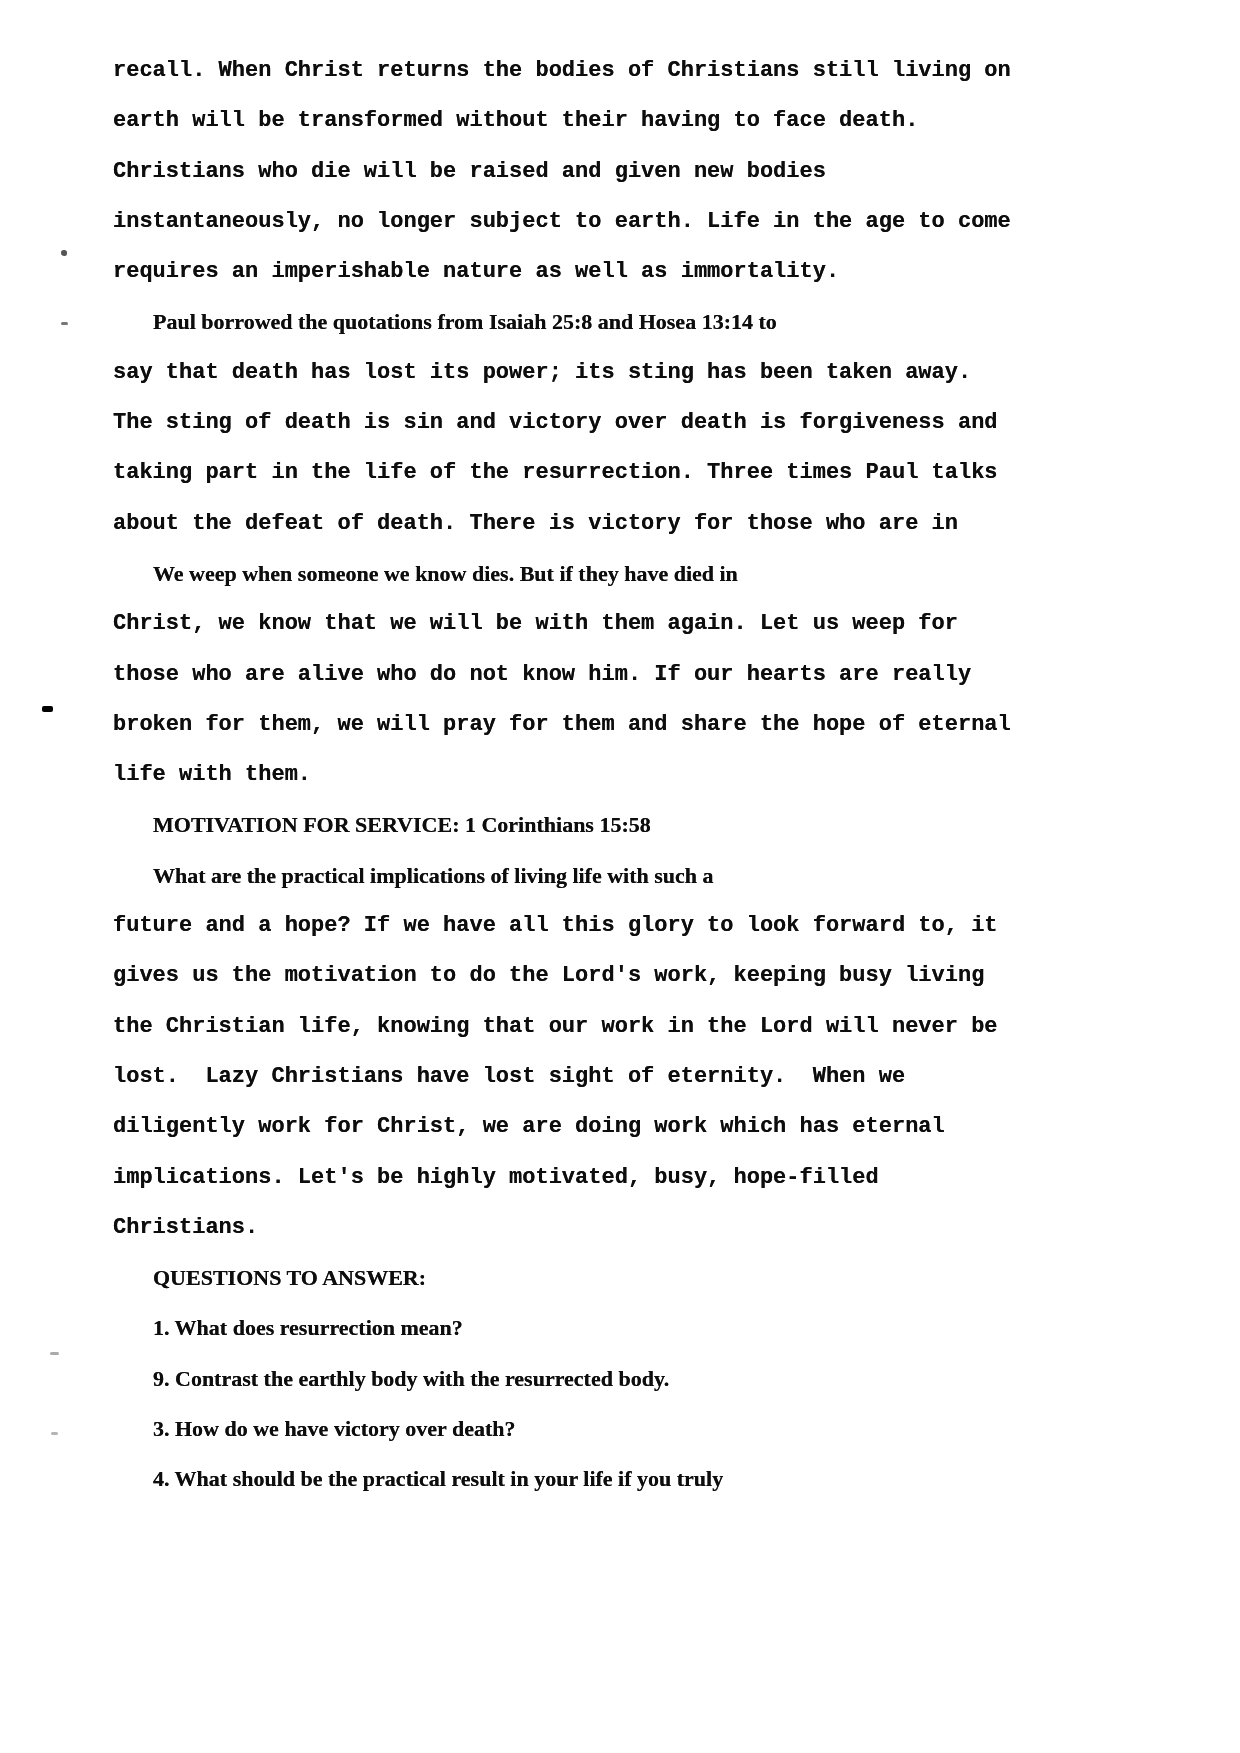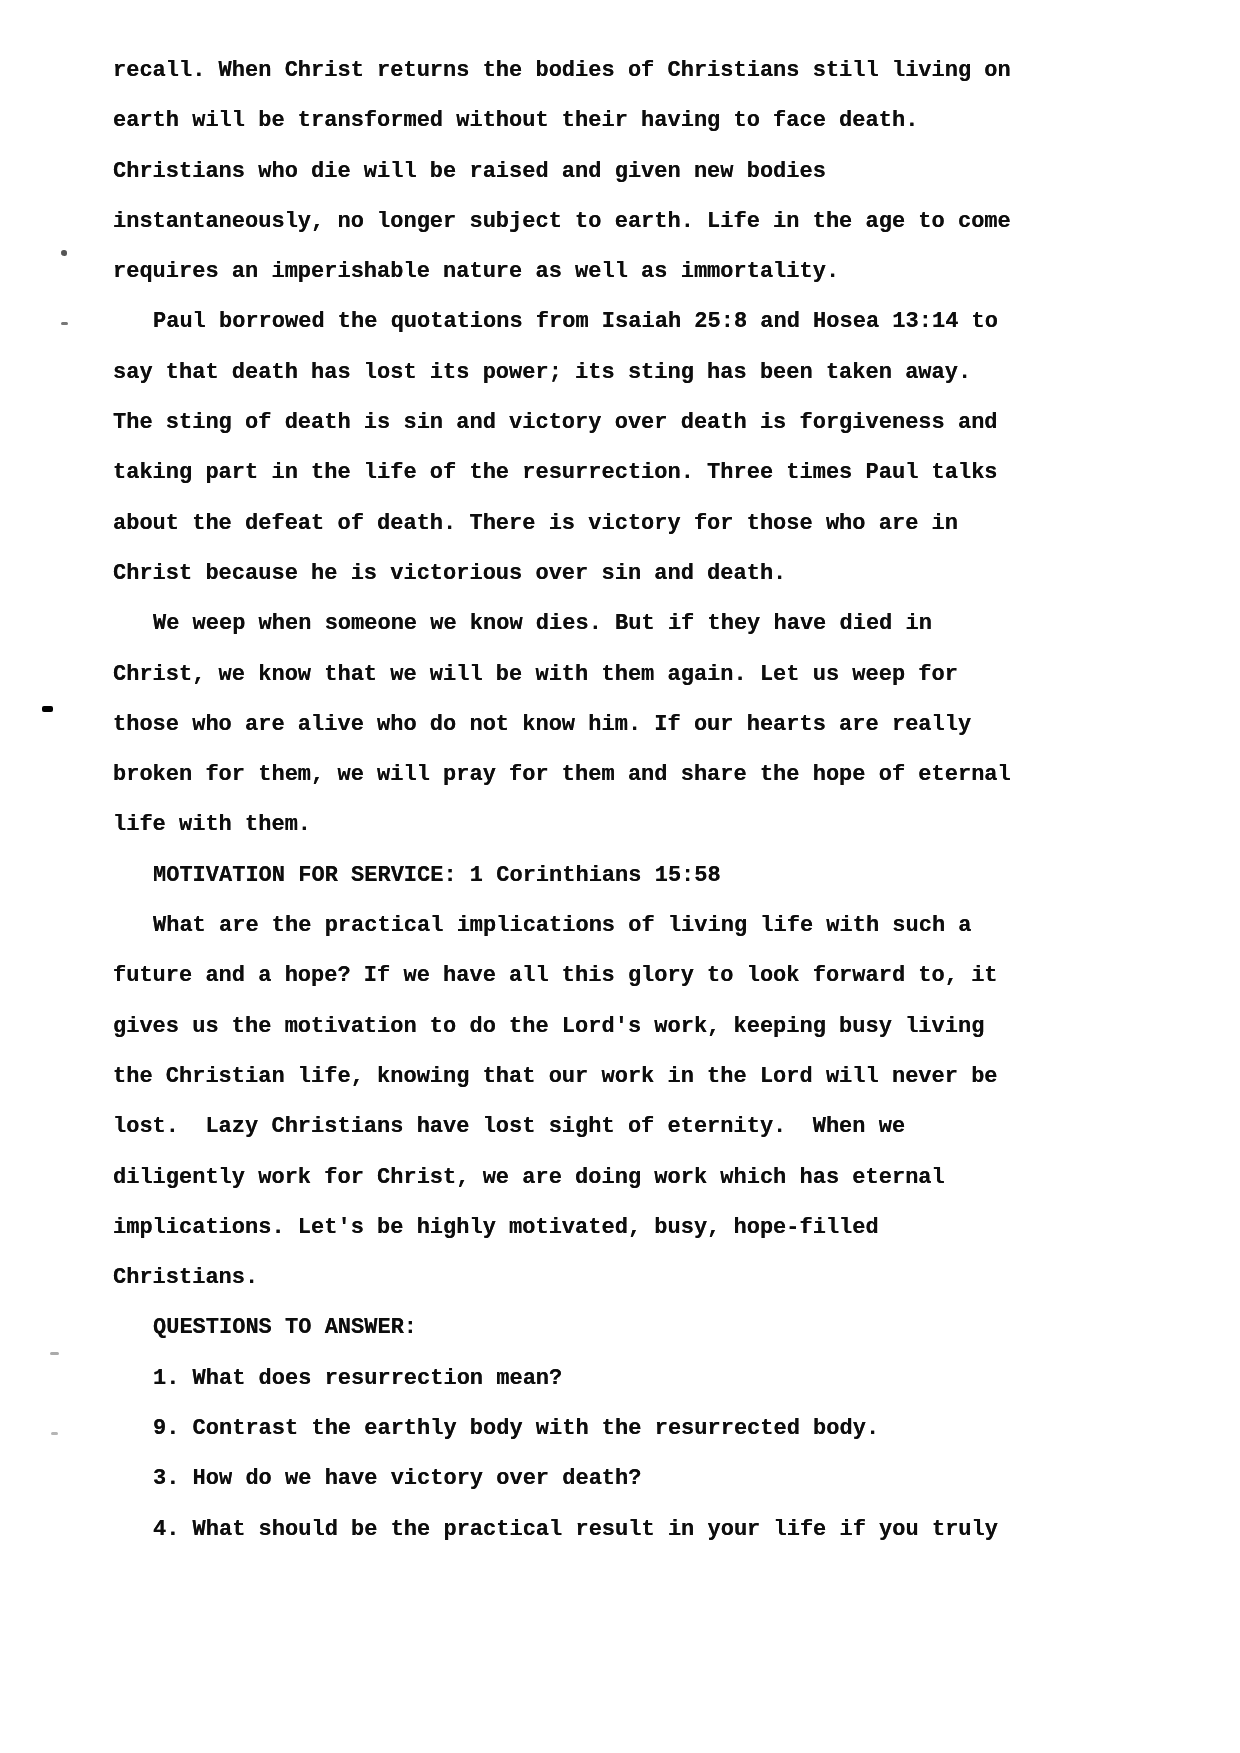--- a/index.html
+++ b/index.html
@@ -26,20 +26,21 @@
     font-size: 22px;
     font-weight: 700;
     line-height: 50.3px;
     white-space: pre;
     letter-spacing: 0;
     color: #0d0d0d;
     text-shadow: 0 0 0.5px rgba(0,0,0,0.75);
   }
   .line.indent {
     text-indent: 40px;
+    font-family: Liberation Serif, serif;
   }
   .page-number {
     position: absolute;
     top: 1598px;
     left: 4px;
     width: 1240px;
     text-align: center;
     font-size: 22px;
     font-weight: 700;
     letter-spacing: 1px;
@@ -64,21 +65,20 @@
       <div class="line">recall. When Christ returns the bodies of Christians still living on</div>
       <div class="line">earth will be transformed without their having to face death.</div>
       <div class="line">Christians who die will be raised and given new bodies</div>
       <div class="line">instantaneously, no longer subject to earth. Life in the age to come</div>
       <div class="line">requires an imperishable nature as well as immortality.</div>
       <div class="line indent">Paul borrowed the quotations from Isaiah 25:8 and Hosea 13:14 to</div>
       <div class="line">say that death has lost its power; its sting has been taken away.</div>
       <div class="line">The sting of death is sin and victory over death is forgiveness and</div>
       <div class="line">taking part in the life of the resurrection. Three times Paul talks</div>
       <div class="line">about the defeat of death. There is victory for those who are in</div>
-      <div class="line">Christ because he is victorious over sin and death.</div>
       <div class="line indent">We weep when someone we know dies. But if they have died in</div>
       <div class="line">Christ, we know that we will be with them again. Let us weep for</div>
       <div class="line">those who are alive who do not know him. If our hearts are really</div>
       <div class="line">broken for them, we will pray for them and share the hope of eternal</div>
       <div class="line">life with them.</div>
       <div class="line indent">MOTIVATION FOR SERVICE: 1 Corinthians 15:58</div>
       <div class="line indent">What are the practical implications of living life with such a</div>
       <div class="line">future and a hope? If we have all this glory to look forward to, it</div>
       <div class="line">gives us the motivation to do the Lord's work, keeping busy living</div>
       <div class="line">the Christian life, knowing that our work in the Lord will never be</div>

